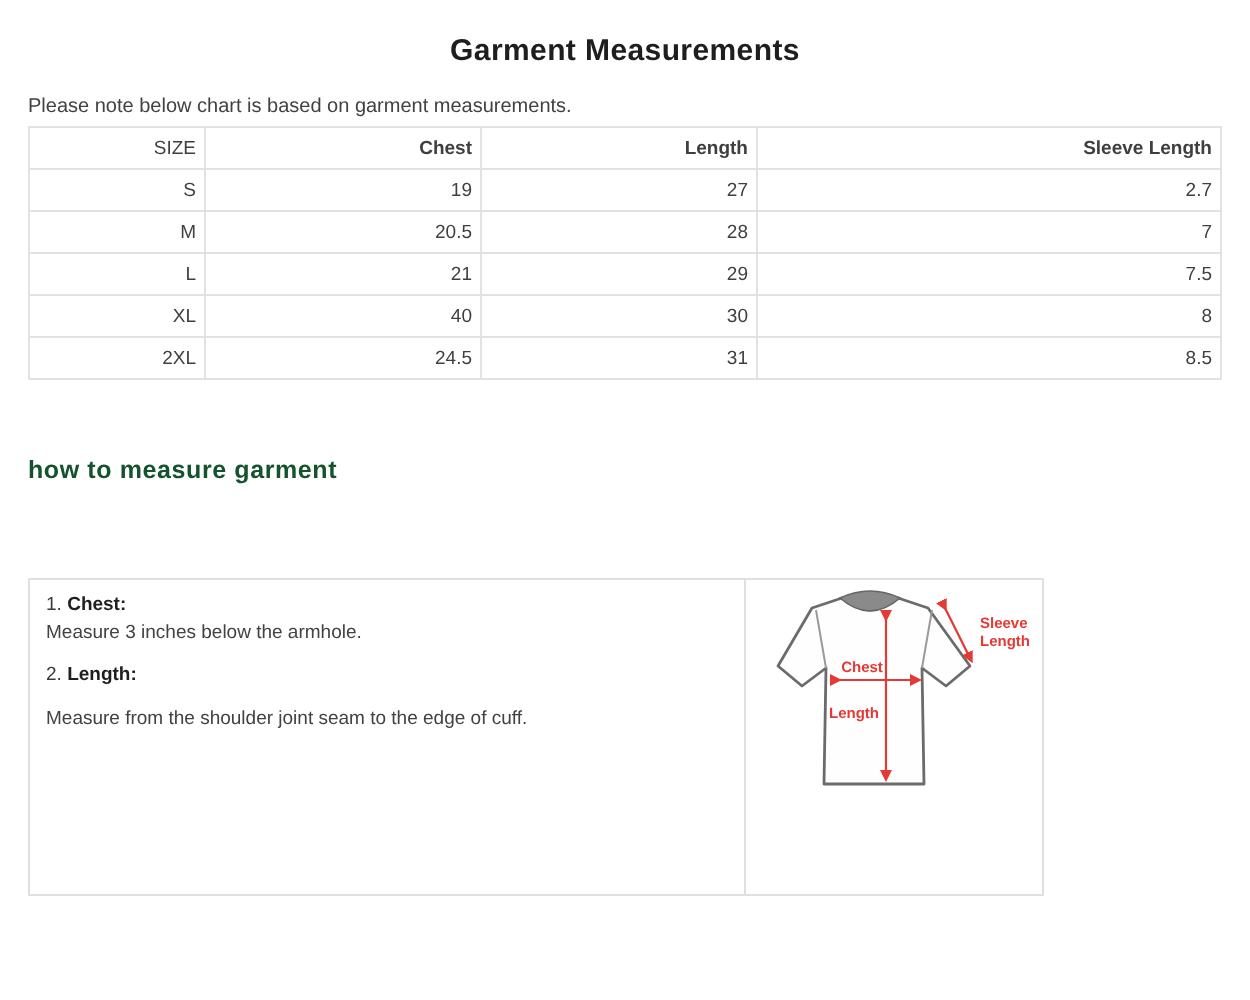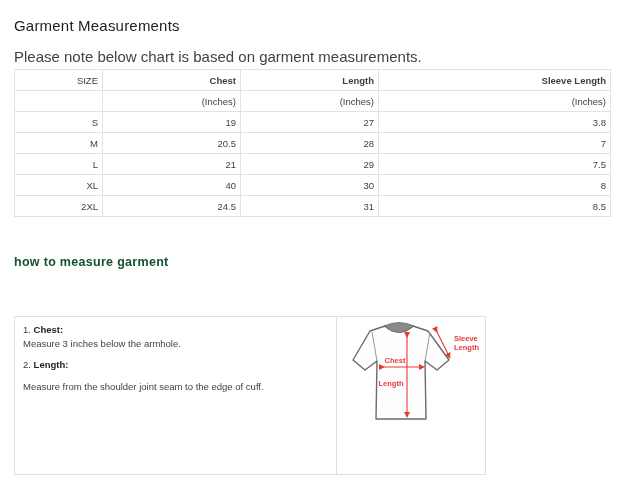--- a/index.html
+++ b/index.html
@@ -3,47 +3,48 @@
 <meta charset="utf-8">
 <style>
   html,body { margin:0; padding:0; background:#ffffff; }
   body {
     width:625px; height:500px; overflow:hidden;
     font-family:"Liberation Sans", sans-serif;
     -webkit-font-smoothing:antialiased;
   }
   .page-title {
     margin:17px 14px 0 14px;
-    font-size:15px; font-weight:normal; color:#1e1e1e;
+    font-size:15px; font-weight:bold; color:#1e1e1e;
     letter-spacing:.2px;
+    text-align:center;
   }
   .note {
     margin:14px 14px 4px 14px;
-    font-size:15px; color:#424242;
+    font-size:10px; color:#424242;
   }
   table.size-table {
     border-collapse:collapse; table-layout:fixed;
     margin-left:14px; width:596px; font-size:9.5px;text-align:right;
   }
   table.size-table td {
     border:1px solid #e2e2e2; height:20px;
     padding:0 4px 0 5px; color:#3f3f3f; vertical-align:middle;
     overflow:hidden; white-space:nowrap;
   }
   td.hd { font-weight:bold; color:#222222; }
   td.hd-size { font-weight:normal; color:#4d4d4d; }
   td.units { color:#5a5a5a; }
   .section-title {
     margin:38px 14px 0 14px;
     font-size:12.5px; font-weight:bold; color:#14532d;
     letter-spacing:.3px;
   }
   .measure-wrap {
     box-sizing:border-box;
-    margin:47px 0 0 14px; width:472px; height:159px;
+    margin:47px 0 0 14px; width:508px; height:159px;
     border:1px solid #e0e0e0;
     display:flex; background:#fff;
   }
   .instructions {
     box-sizing:border-box; width:441px;
     border-right:1px solid #e0e0e0;
     padding:6px 12px 0 8px;
     font-size:9.5px; color:#424242;
   }
   .inst-block { margin:0 0 8px 0; }
@@ -70,30 +71,24 @@
         <col style="width:232px">
     </colgroup>
     <tbody>
       <tr>
         <td class="hd-size">SIZE</td>
         <td class="hd">Chest</td>
         <td class="hd">Length</td>
         <td class="hd">Sleeve Length</td>
       </tr>
       <tr>
-        <td class="units"></td>
-        <td class="units">(Inches)</td>
-        <td class="units">(Inches)</td>
-        <td class="units">(Inches)</td>
-      </tr>
-      <tr>
         <td>S</td>
         <td>19</td>
         <td>27</td>
-        <td>3.8</td>
+        <td>2.7</td>
       </tr>
       <tr>
         <td>M</td>
         <td>20.5</td>
         <td>28</td>
         <td>7</td>
       </tr>
       <tr>
         <td>L</td>
         <td>21</td>

